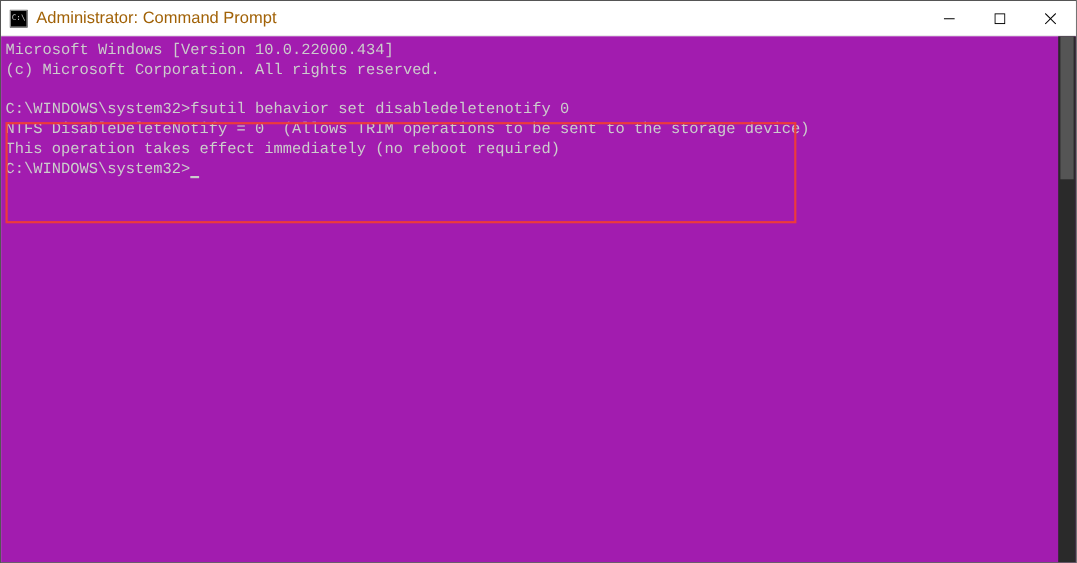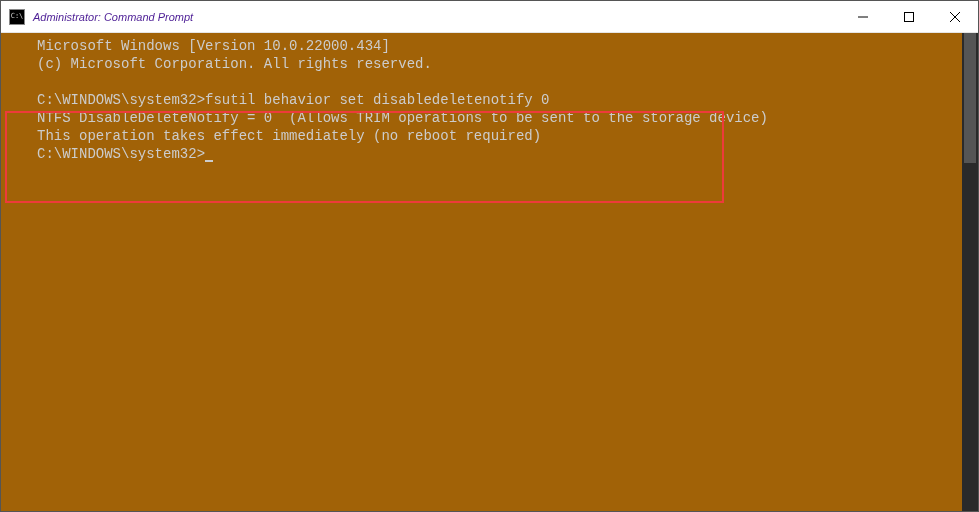--- a/index.html
+++ b/index.html
@@ -41,47 +41,45 @@
       margin-right: 8px;
       flex-shrink: 0;
     }
     .titlebar-icon-inner {
       color: #ccc;
       font-size: 7px;
       font-family: monospace;
       line-height: 1;
     }
     .titlebar-title {
-      font-size: 11px;
-      color: #4c1d95;
+      font-size: 15px;
+      color: #a16207;
       flex: 1;
-      font-style: italic;
     }
     .titlebar-controls {
       display: flex;
       height: 100%;
     }
     .titlebar-btn {
       width: 46px;
       height: 100%;
       display: flex;
       align-items: center;
       justify-content: center;
       cursor: pointer;
     }
     .titlebar-btn svg {
       width: 10px;
       height: 10px;
     }
     .terminal-area {
       flex: 1;
-      background: #a16207;
+      background: #a21caf;
       position: relative;
       display: flex;
-      padding-left: 32px;
     }
     .terminal-content {
       flex: 1;
       padding: 4px 4px 4px 4px;
       font-family: Consolas, "Courier New", monospace;
       font-size: 14px;
       line-height: 18px;
       color: #cccccc;
       white-space: pre;
       overflow: hidden;

